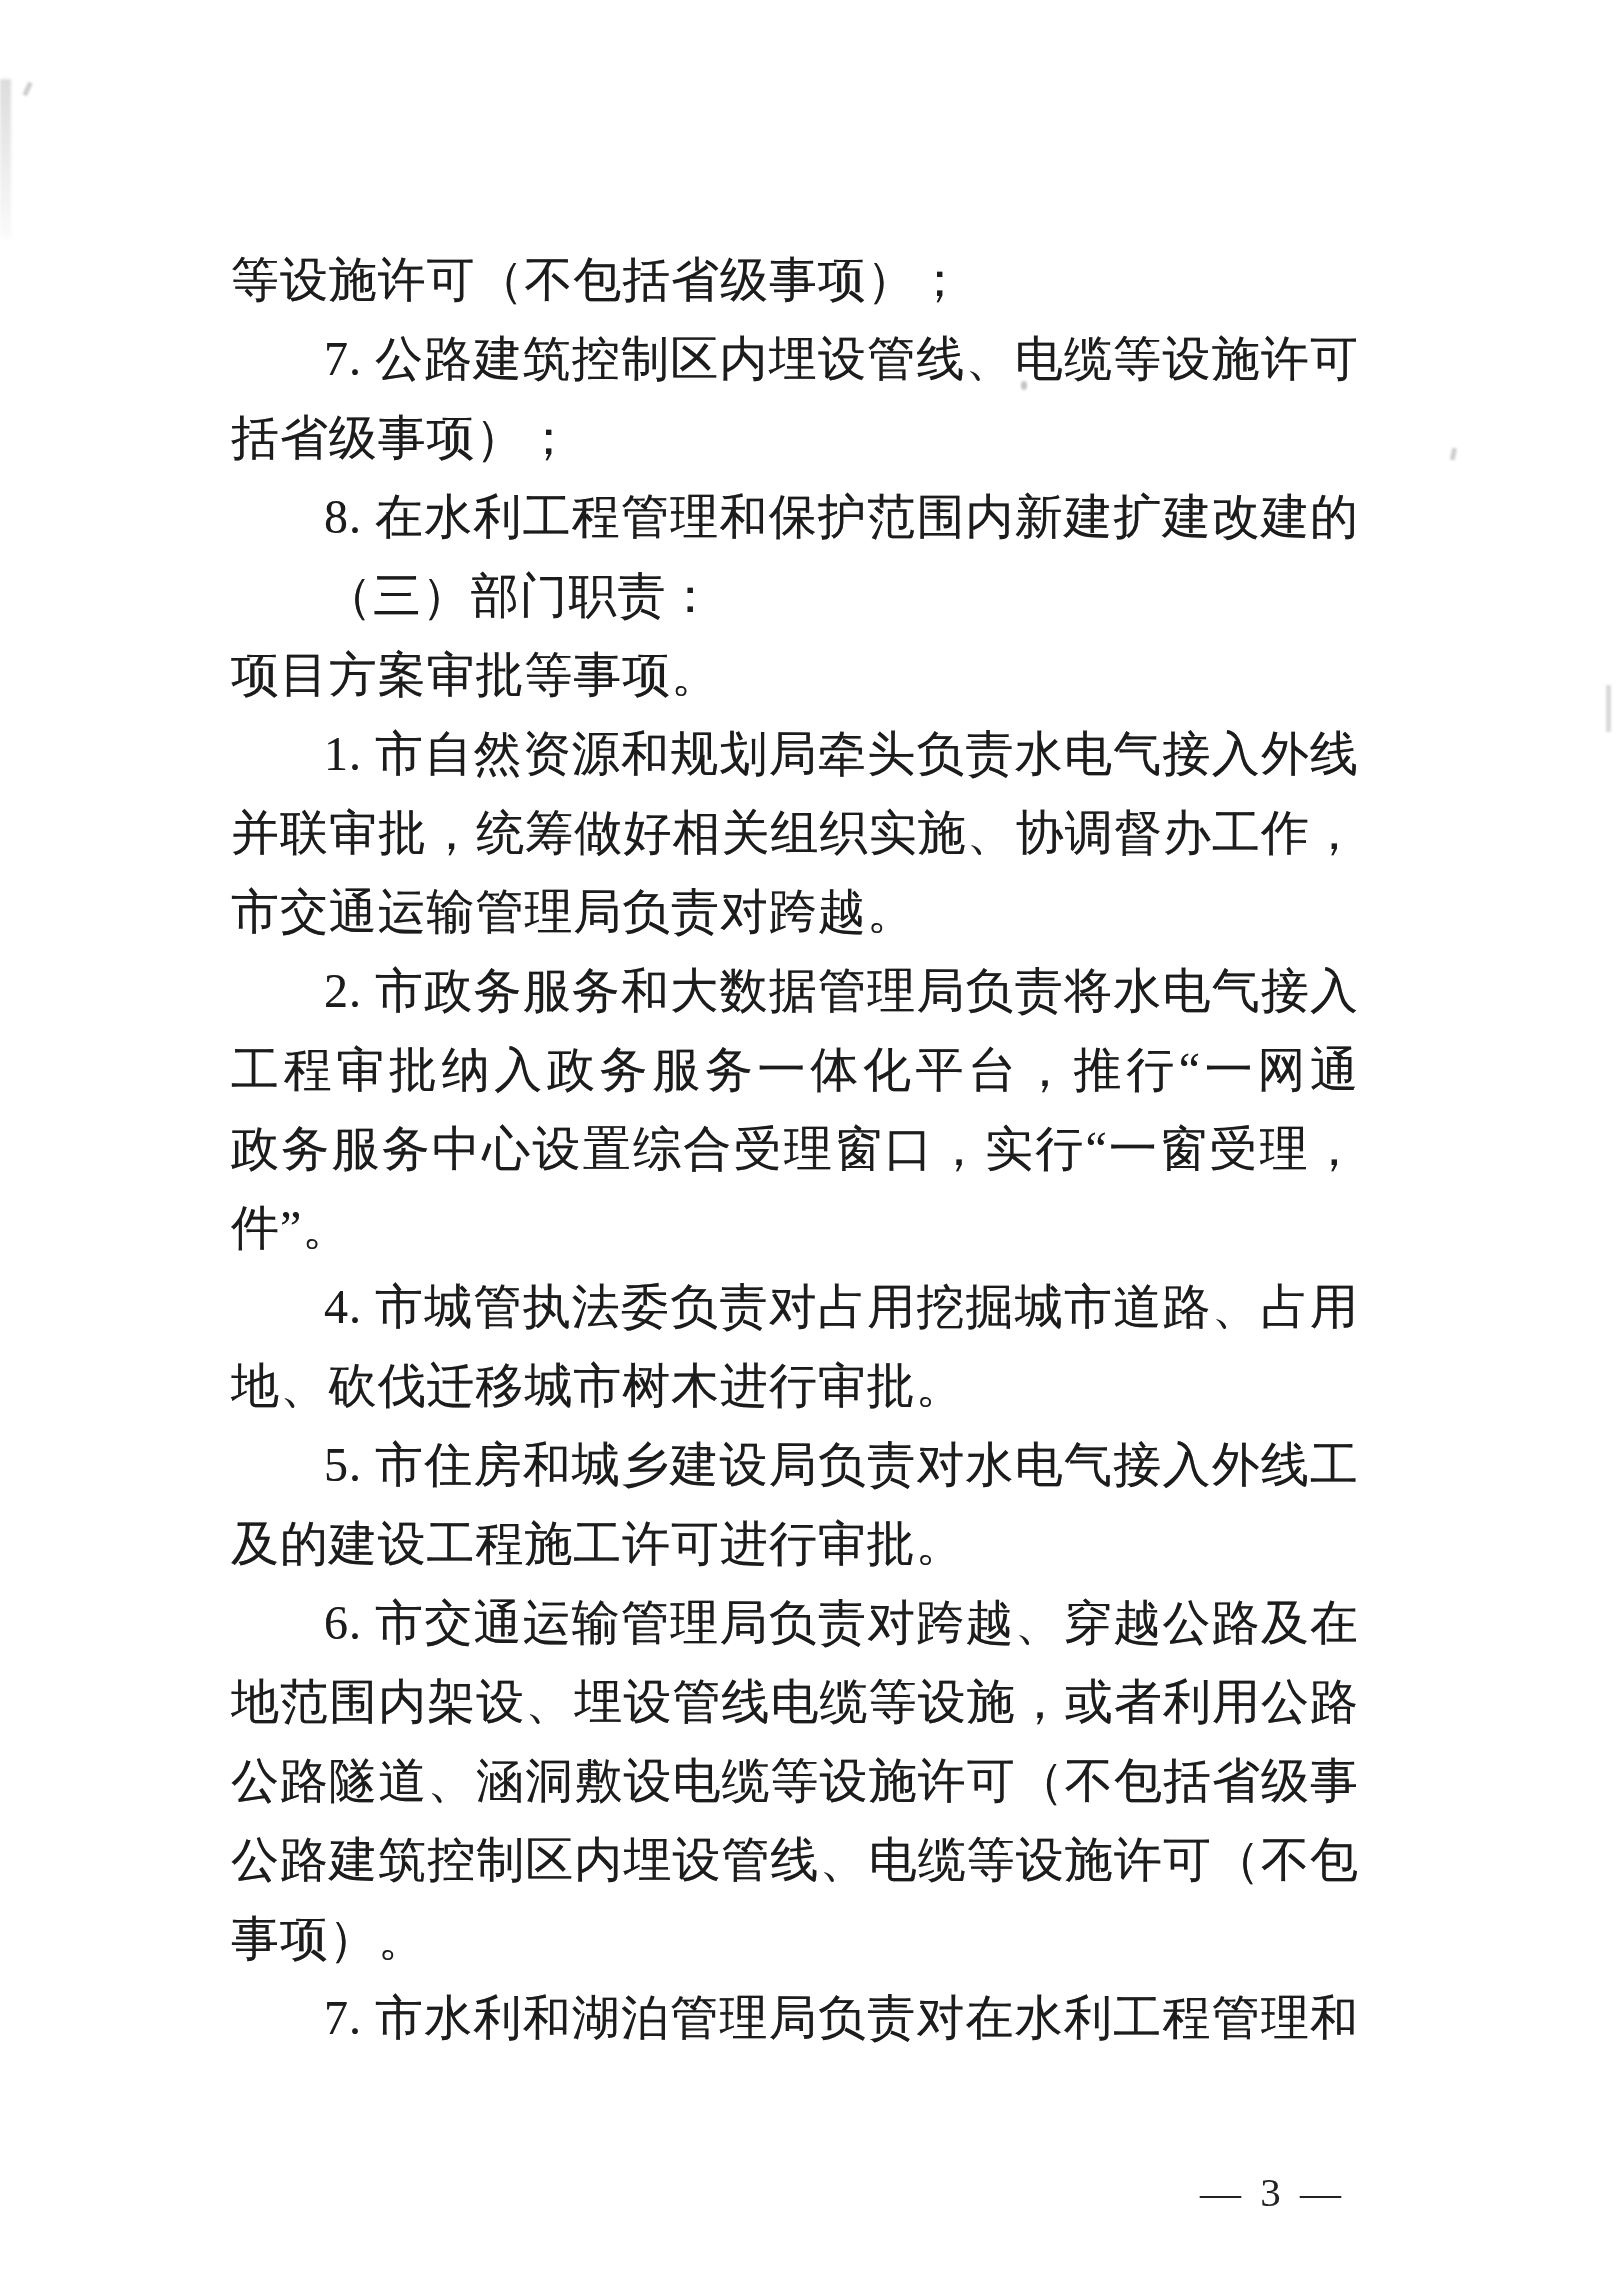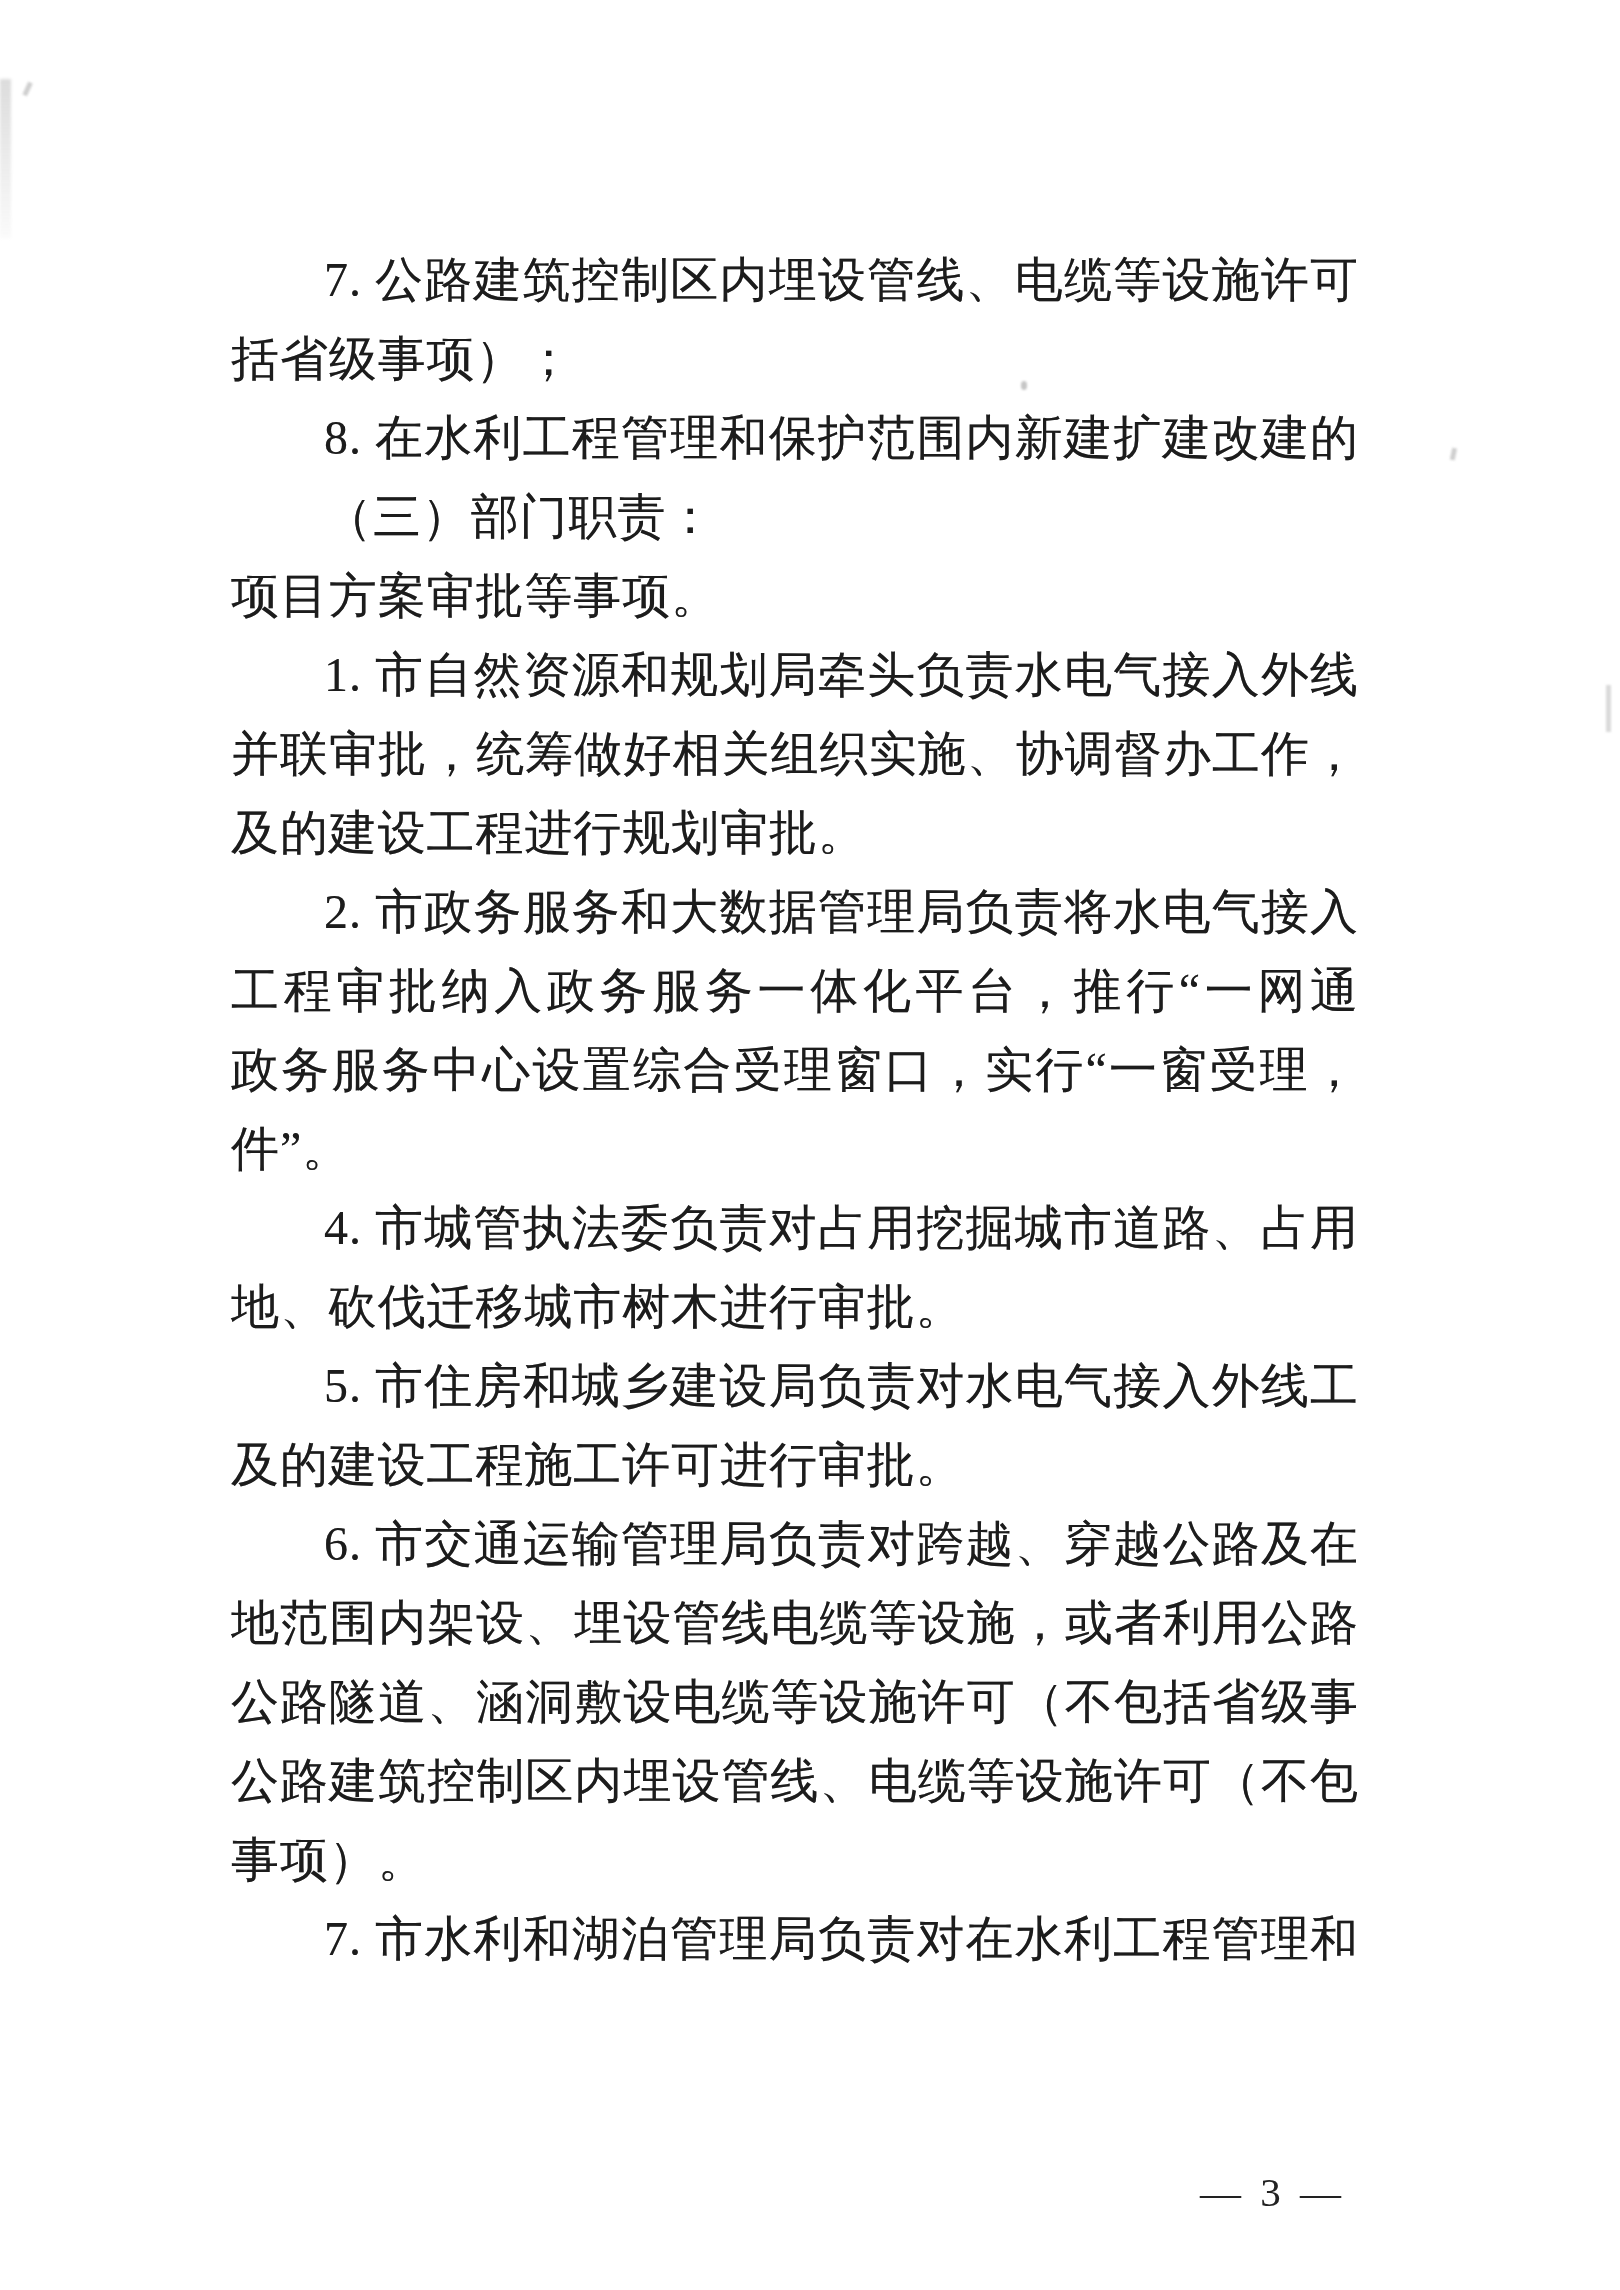--- a/index.html
+++ b/index.html
@@ -58,28 +58,29 @@
 
 <div class="page">
 
   <div class="artifact a1"></div>
   <div class="artifact a2"></div>
   <div class="artifact a3"></div>
   <div class="artifact a4"></div>
   <div class="artifact a5"></div>
 
   <div class="textblock">
+    <div class="line">等设施许可（不包括省级事项）；</div>
     <div class="line ind fill">7. 公路建筑控制区内埋设管线、电缆等设施许可（不包</div>
     <div class="line">括省级事项）；</div>
     <div class="line ind fill">8. 在水利工程管理和保护范围内新建扩建改建的工程</div>
     <div class="line ind">（三）部门职责：</div>
     <div class="line">项目方案审批等事项。</div>
     <div class="line ind fill">1. 市自然资源和规划局牵头负责水电气接入外线工程</div>
     <div class="line fill">并联审批，统筹做好相关组织实施、协调督办工作，并对涉</div>
-    <div class="line">及的建设工程进行规划审批。</div>
+    <div class="line">市交通运输管理局负责对跨越。</div>
     <div class="line ind fill">2. 市政务服务和大数据管理局负责将水电气接入外线</div>
     <div class="line fill">工程审批纳入政务服务一体化平台，推行“一网通办”，在</div>
     <div class="line fill">政务服务中心设置综合受理窗口，实行“一窗受理，一口出</div>
     <div class="line">件”。</div>
     <div class="line ind fill">4. 市城管执法委负责对占用挖掘城市道路、占用城市绿</div>
     <div class="line">地、砍伐迁移城市树木进行审批。</div>
     <div class="line ind fill">5. 市住房和城乡建设局负责对水电气接入外线工程涉</div>
     <div class="line">及的建设工程施工许可进行审批。</div>
     <div class="line ind fill">6. 市交通运输管理局负责对跨越、穿越公路及在公路用</div>
     <div class="line fill">地范围内架设、埋设管线电缆等设施，或者利用公路桥梁、</div>

